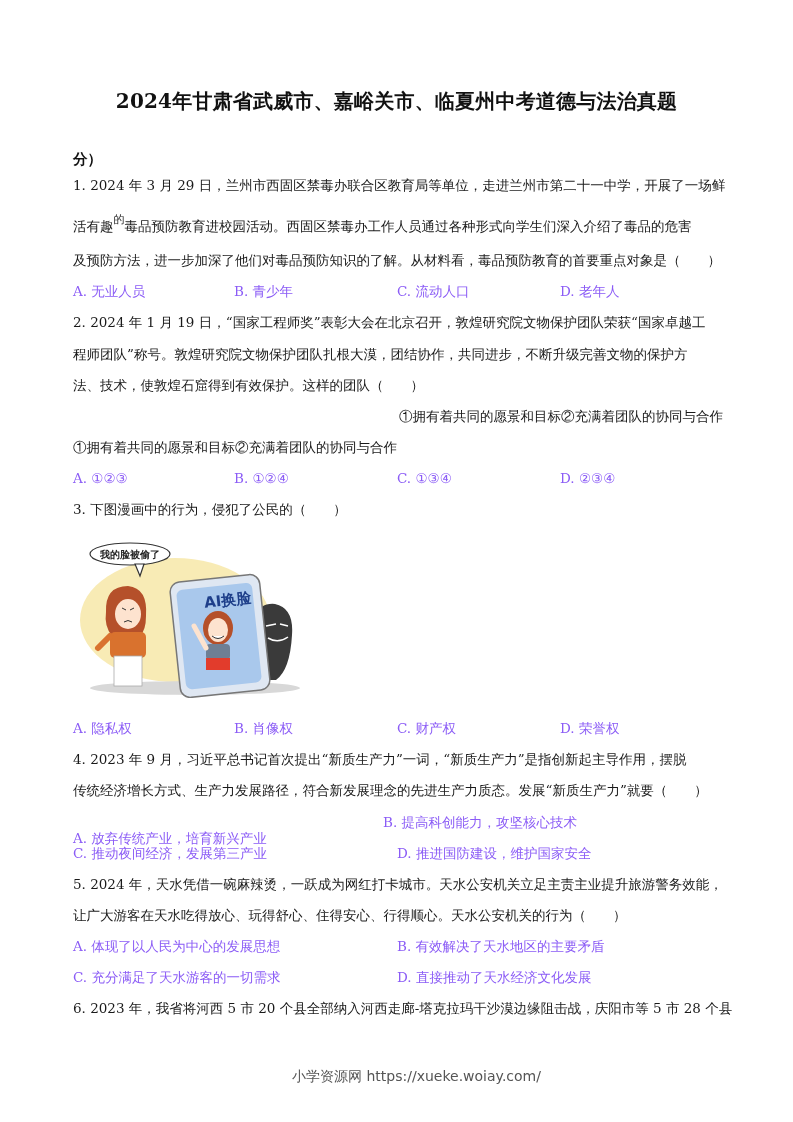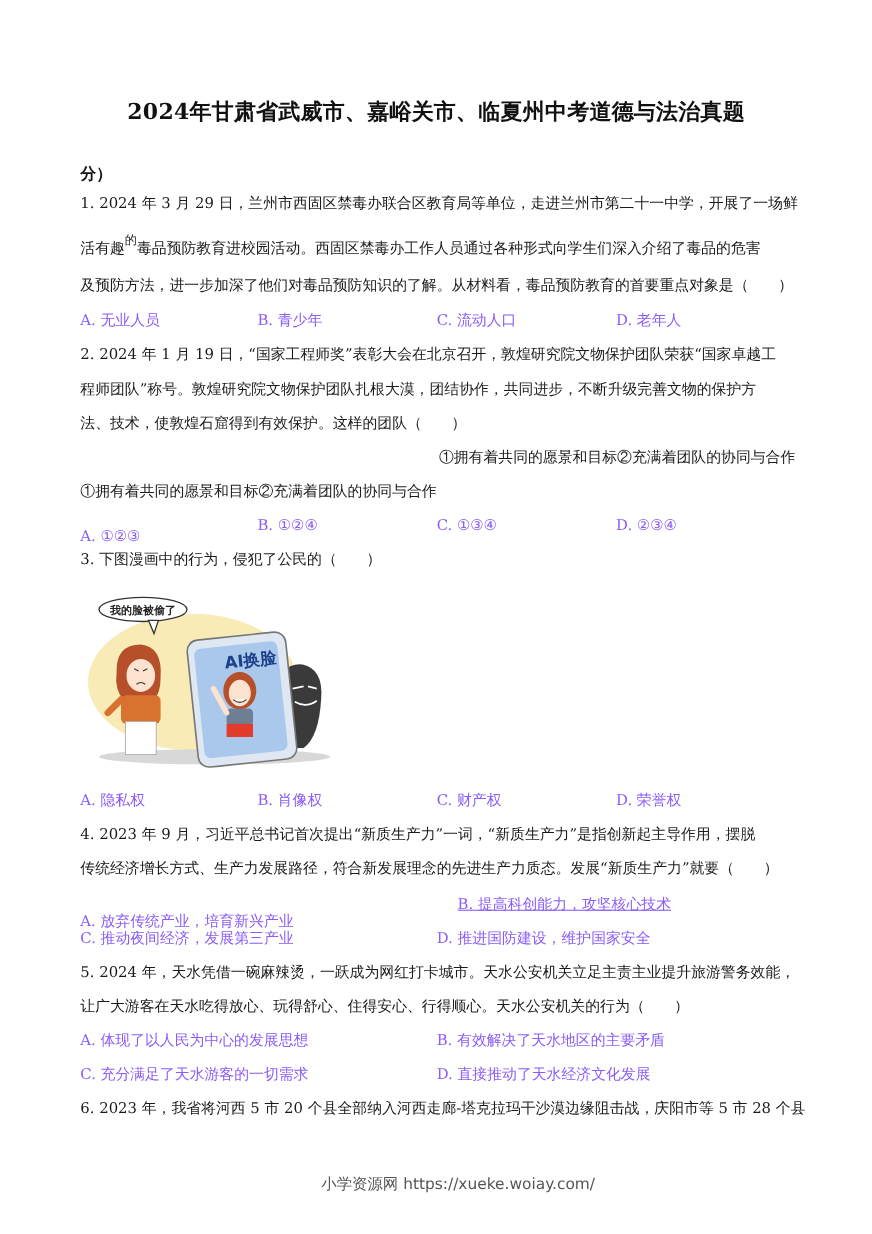--- a/index.html
+++ b/index.html
@@ -36,21 +36,21 @@
     <div class="opt" style="left:397px; top:281px;">C.  流动人口</div>
     <div class="opt" style="left:560px; top:281px;">D.  老年人</div>
   </div>
 
   <div>
     <div class="line" style="top:312px;">2. 2024 年 1 月 19 日，“国家工程师奖”表彰大会在北京召开，敦煌研究院文物保护团队荣获“国家卓越工</div>
     <div class="line" style="top:344px;">程师团队”称号。敦煌研究院文物保护团队扎根大漠，团结协作，共同进步，不断升级完善文物的保护方</div>
     <div class="line" style="top:375px;">法、技术，使敦煌石窟得到有效保护。这样的团队（　　）</div>
     <div class="line" style="top:406px;text-align:right;">①拥有着共同的愿景和目标②充满着团队的协同与合作</div>
     <div class="line" style="top:437px;">①拥有着共同的愿景和目标②充满着团队的协同与合作</div>
-    <div class="opt" style="left:73px; top:478px;">A. ①②③</div>
+    <div class="opt" style="left:73px; top:468px;">A. ①②③</div>
     <div class="opt" style="left:234px; top:468px;">B. ①②④</div>
     <div class="opt" style="left:397px; top:468px;">C. ①③④</div>
     <div class="opt" style="left:560px; top:468px;">D. ②③④</div>
   </div>
 
   <div>
     <div class="line" style="top:499px;">3. 下图漫画中的行为，侵犯了公民的（　　）</div>
 
     <svg class="cartoon" viewBox="0 0 222 158">
 
@@ -90,21 +90,21 @@
     <div class="opt" style="left:73px; top:718px;">A.  隐私权</div>
     <div class="opt" style="left:234px; top:718px;">B.  肖像权</div>
     <div class="opt" style="left:397px; top:718px;text-align:right;">C.  财产权</div>
     <div class="opt" style="left:560px; top:718px;">D.  荣誉权</div>
   </div>
 
   <div>
     <div class="line" style="top:749px;">4. 2023 年 9 月，习近平总书记首次提出“新质生产力”一词，“新质生产力”是指创新起主导作用，摆脱</div>
     <div class="line" style="top:780px;">传统经济增长方式、生产力发展路径，符合新发展理念的先进生产力质态。发展“新质生产力”就要（　　）</div>
     <div class="opt" style="left:73px; top:812px;margin-top:16px;">A.  放弃传统产业，培育新兴产业</div>
-    <div class="opt" style="left:416px; top:812px;text-decoration:underline;">B.  提高科创能力，攻坚核心技术</div>
+    <div class="opt" style="left:383px; top:812px;">B.  提高科创能力，攻坚核心技术</div>
     <div class="opt" style="left:73px; top:843px;">C.  推动夜间经济，发展第三产业</div>
     <div class="opt" style="left:397px; top:843px;">D.  推进国防建设，维护国家安全</div>
   </div>
 
   <div>
     <div class="line" style="top:874px;">5. 2024 年，天水凭借一碗麻辣烫，一跃成为网红打卡城市。天水公安机关立足主责主业提升旅游警务效能，</div>
     <div class="line" style="top:905px;">让广大游客在天水吃得放心、玩得舒心、住得安心、行得顺心。天水公安机关的行为（　　）</div>
     <div class="opt" style="left:73px; top:936px;">A.  体现了以人民为中心的发展思想</div>
     <div class="opt" style="left:397px; top:936px;">B.  有效解决了天水地区的主要矛盾</div>
     <div class="opt" style="left:73px; top:967px;">C.  充分满足了天水游客的一切需求</div>

